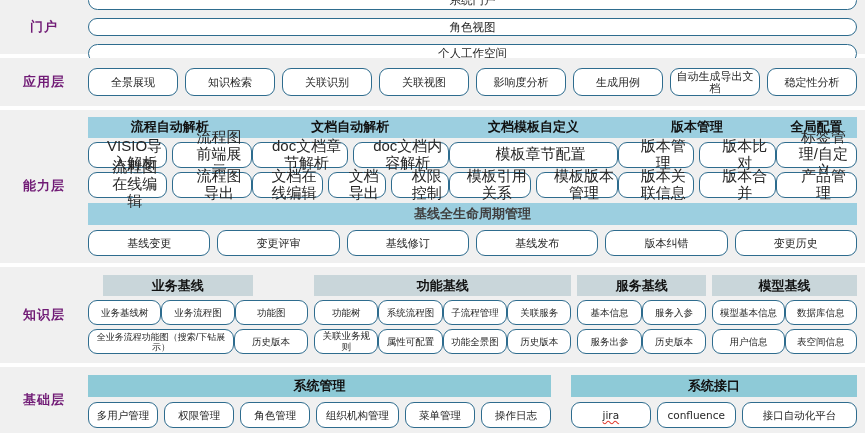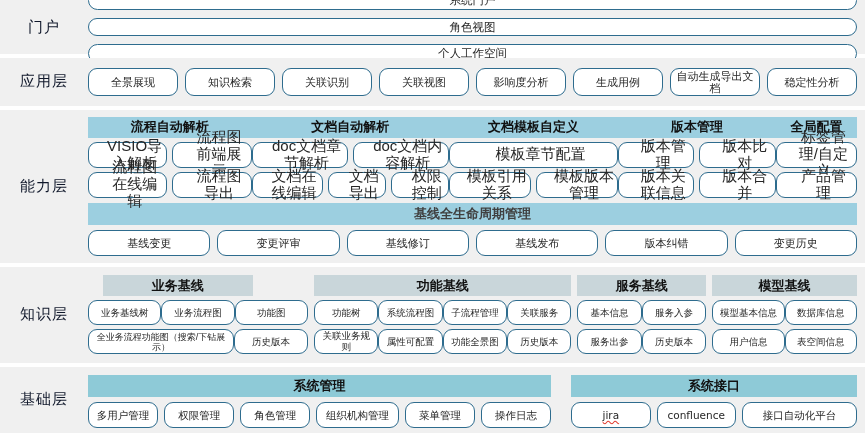--- a/index.html
+++ b/index.html
@@ -21,23 +21,23 @@
     align-items:center;
     background:#f0f0f0;
     box-sizing:border-box;
   }
   .layer + .layer{ margin-top:4px; }
 
   .layer-label{
     width:88px;
     min-width:88px;
     text-align:center;
-    font-size:15px;
-    font-weight:normal;
-    color:#0f172a;
+    font-size:13px;
+    font-weight:bold;
+    color:#701a75;
     letter-spacing:1px;
     box-sizing:border-box;
   }
   .layer-body{
     flex:1;
     padding:5px 8px 5px 0;
     box-sizing:border-box;
   }
 
   

